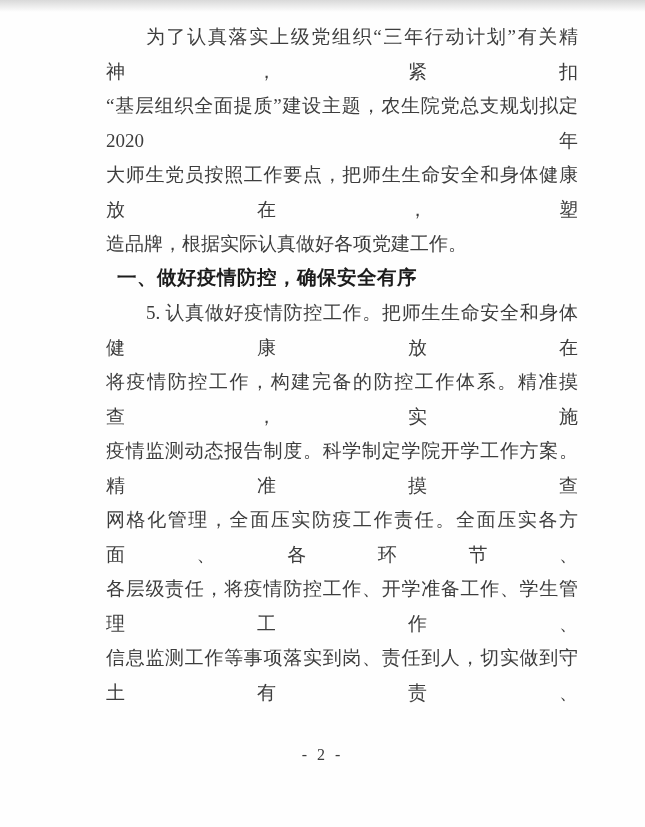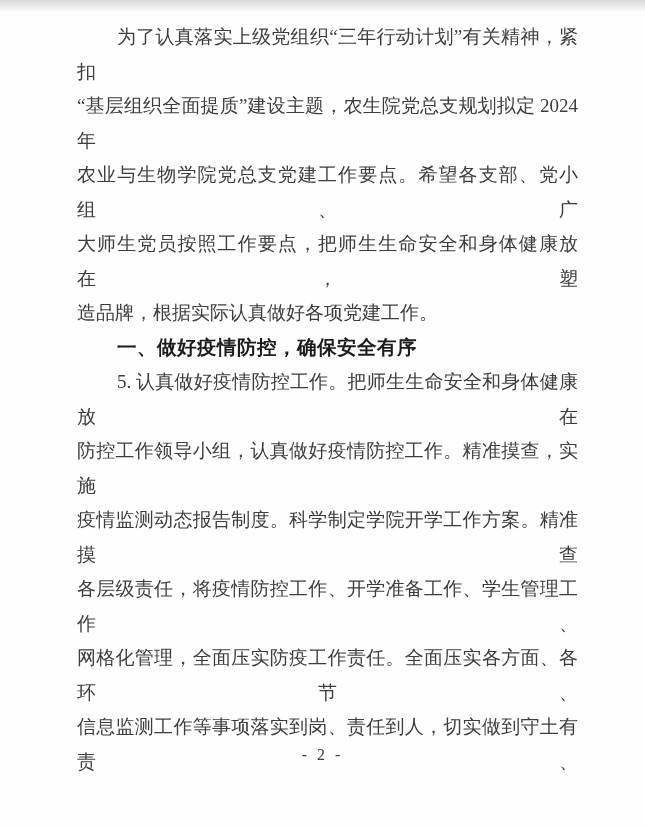--- a/index.html
+++ b/index.html
@@ -29,30 +29,31 @@
     left: 77px;
     width: 501px;
   }
   .ln {
     font-family: "Liberation Serif", "DejaVu Serif", serif;
     font-size: 19px;
     line-height: 34.5px;
     color: #3d3d3d;
     text-align: justify;
     white-space: normal;
+    margin-left: 29px;
   }
   .j {
     
     text-align-last: justify;
   }
   .ind {
     text-indent: 2.1em;
   }
   .heading {
-    font-family: Liberation Serif, serif;
+    font-family: Liberation Mono, monospace;
     font-weight: 700;
     font-size: 19.5px;
     line-height: 34.5px;
     color: #1c1c1c;
     text-indent: 2.05em;
     letter-spacing: 0.5px;
     margin: 0;
   }
   .footer {
     position: absolute;
@@ -69,34 +70,33 @@
 </head>
 <body>
 
 <div class="page">
   <div class="top-shade"></div>
 
   <div class="content">
 
     <div>
       <div class="ln j ind">为了认真落实上级党组织“三年行动计划”有关精神，紧扣</div>
-      <div class="ln j">“基层组织全面提质”建设主题，农生院党总支规划拟定 2024 年</div>
-      <div class="ln j">农业与生物学院党总支党建工作要点。希望各支部、党小组、广</div>
+      <div class="ln j">“基层组织全面提质”建设主题，农生院党总支规划拟定 2020 年</div>
       <div class="ln j">大师生党员按照工作要点，把师生生命安全和身体健康放在，塑</div>
       <div class="ln">造品牌，根据实际认真做好各项党建工作。</div>
     </div>
 
     <h2 class="heading">一、做好疫情防控，确保安全有序</h2>
 
     <div>
       <div class="ln j ind">5. 认真做好疫情防控工作。把师生生命安全和身体健康放在</div>
-      <div class="ln j">防控工作领导小组，认真做好疫情防控工作。精准摸查，实施</div>
+      <div class="ln j">将疫情防控工作，构建完备的防控工作体系。精准摸查，实施</div>
       <div class="ln j">疫情监测动态报告制度。科学制定学院开学工作方案。精准摸查</div>
+      <div class="ln j">网格化管理，全面压实防疫工作责任。全面压实各方面、各环节、</div>
       <div class="ln j">各层级责任，将疫情防控工作、开学准备工作、学生管理工作、</div>
-      <div class="ln j">网格化管理，全面压实防疫工作责任。全面压实各方面、各环节、</div>
       <div class="ln j">信息监测工作等事项落实到岗、责任到人，切实做到守土有责、</div>
 
     </div>
 
   </div>
 
   <div class="footer">- 2 -</div>
 </div>
 
 </body></html>

